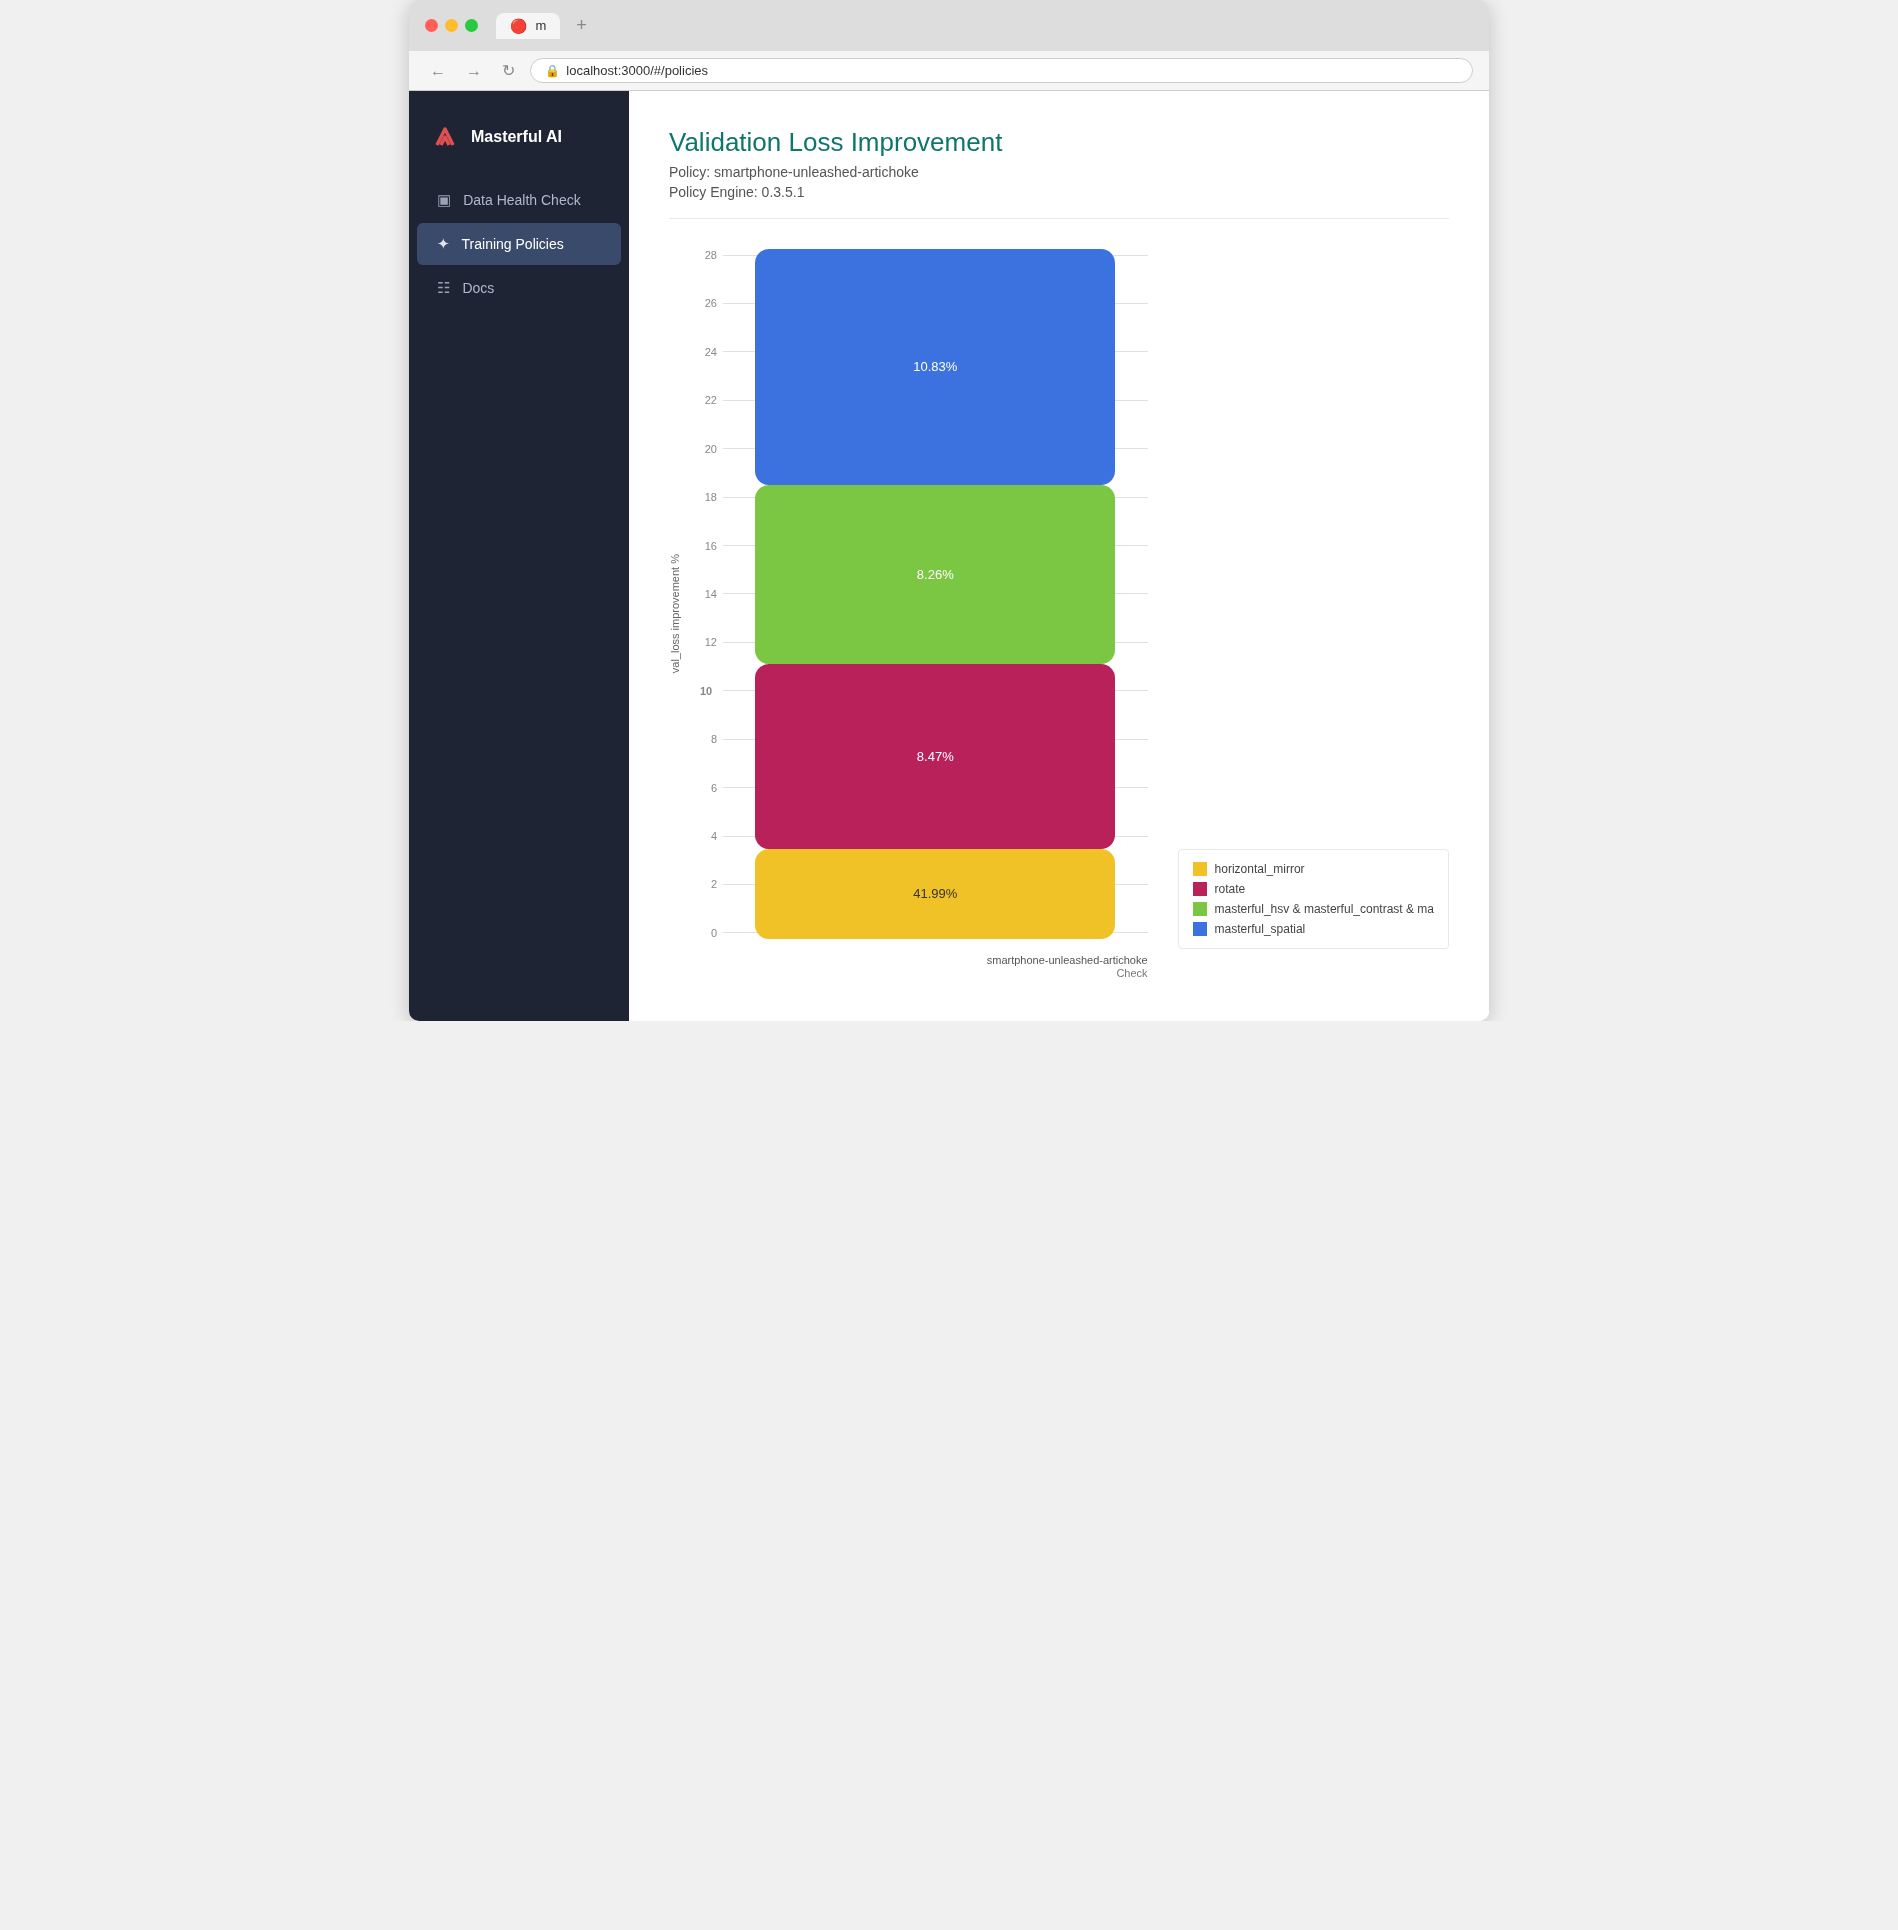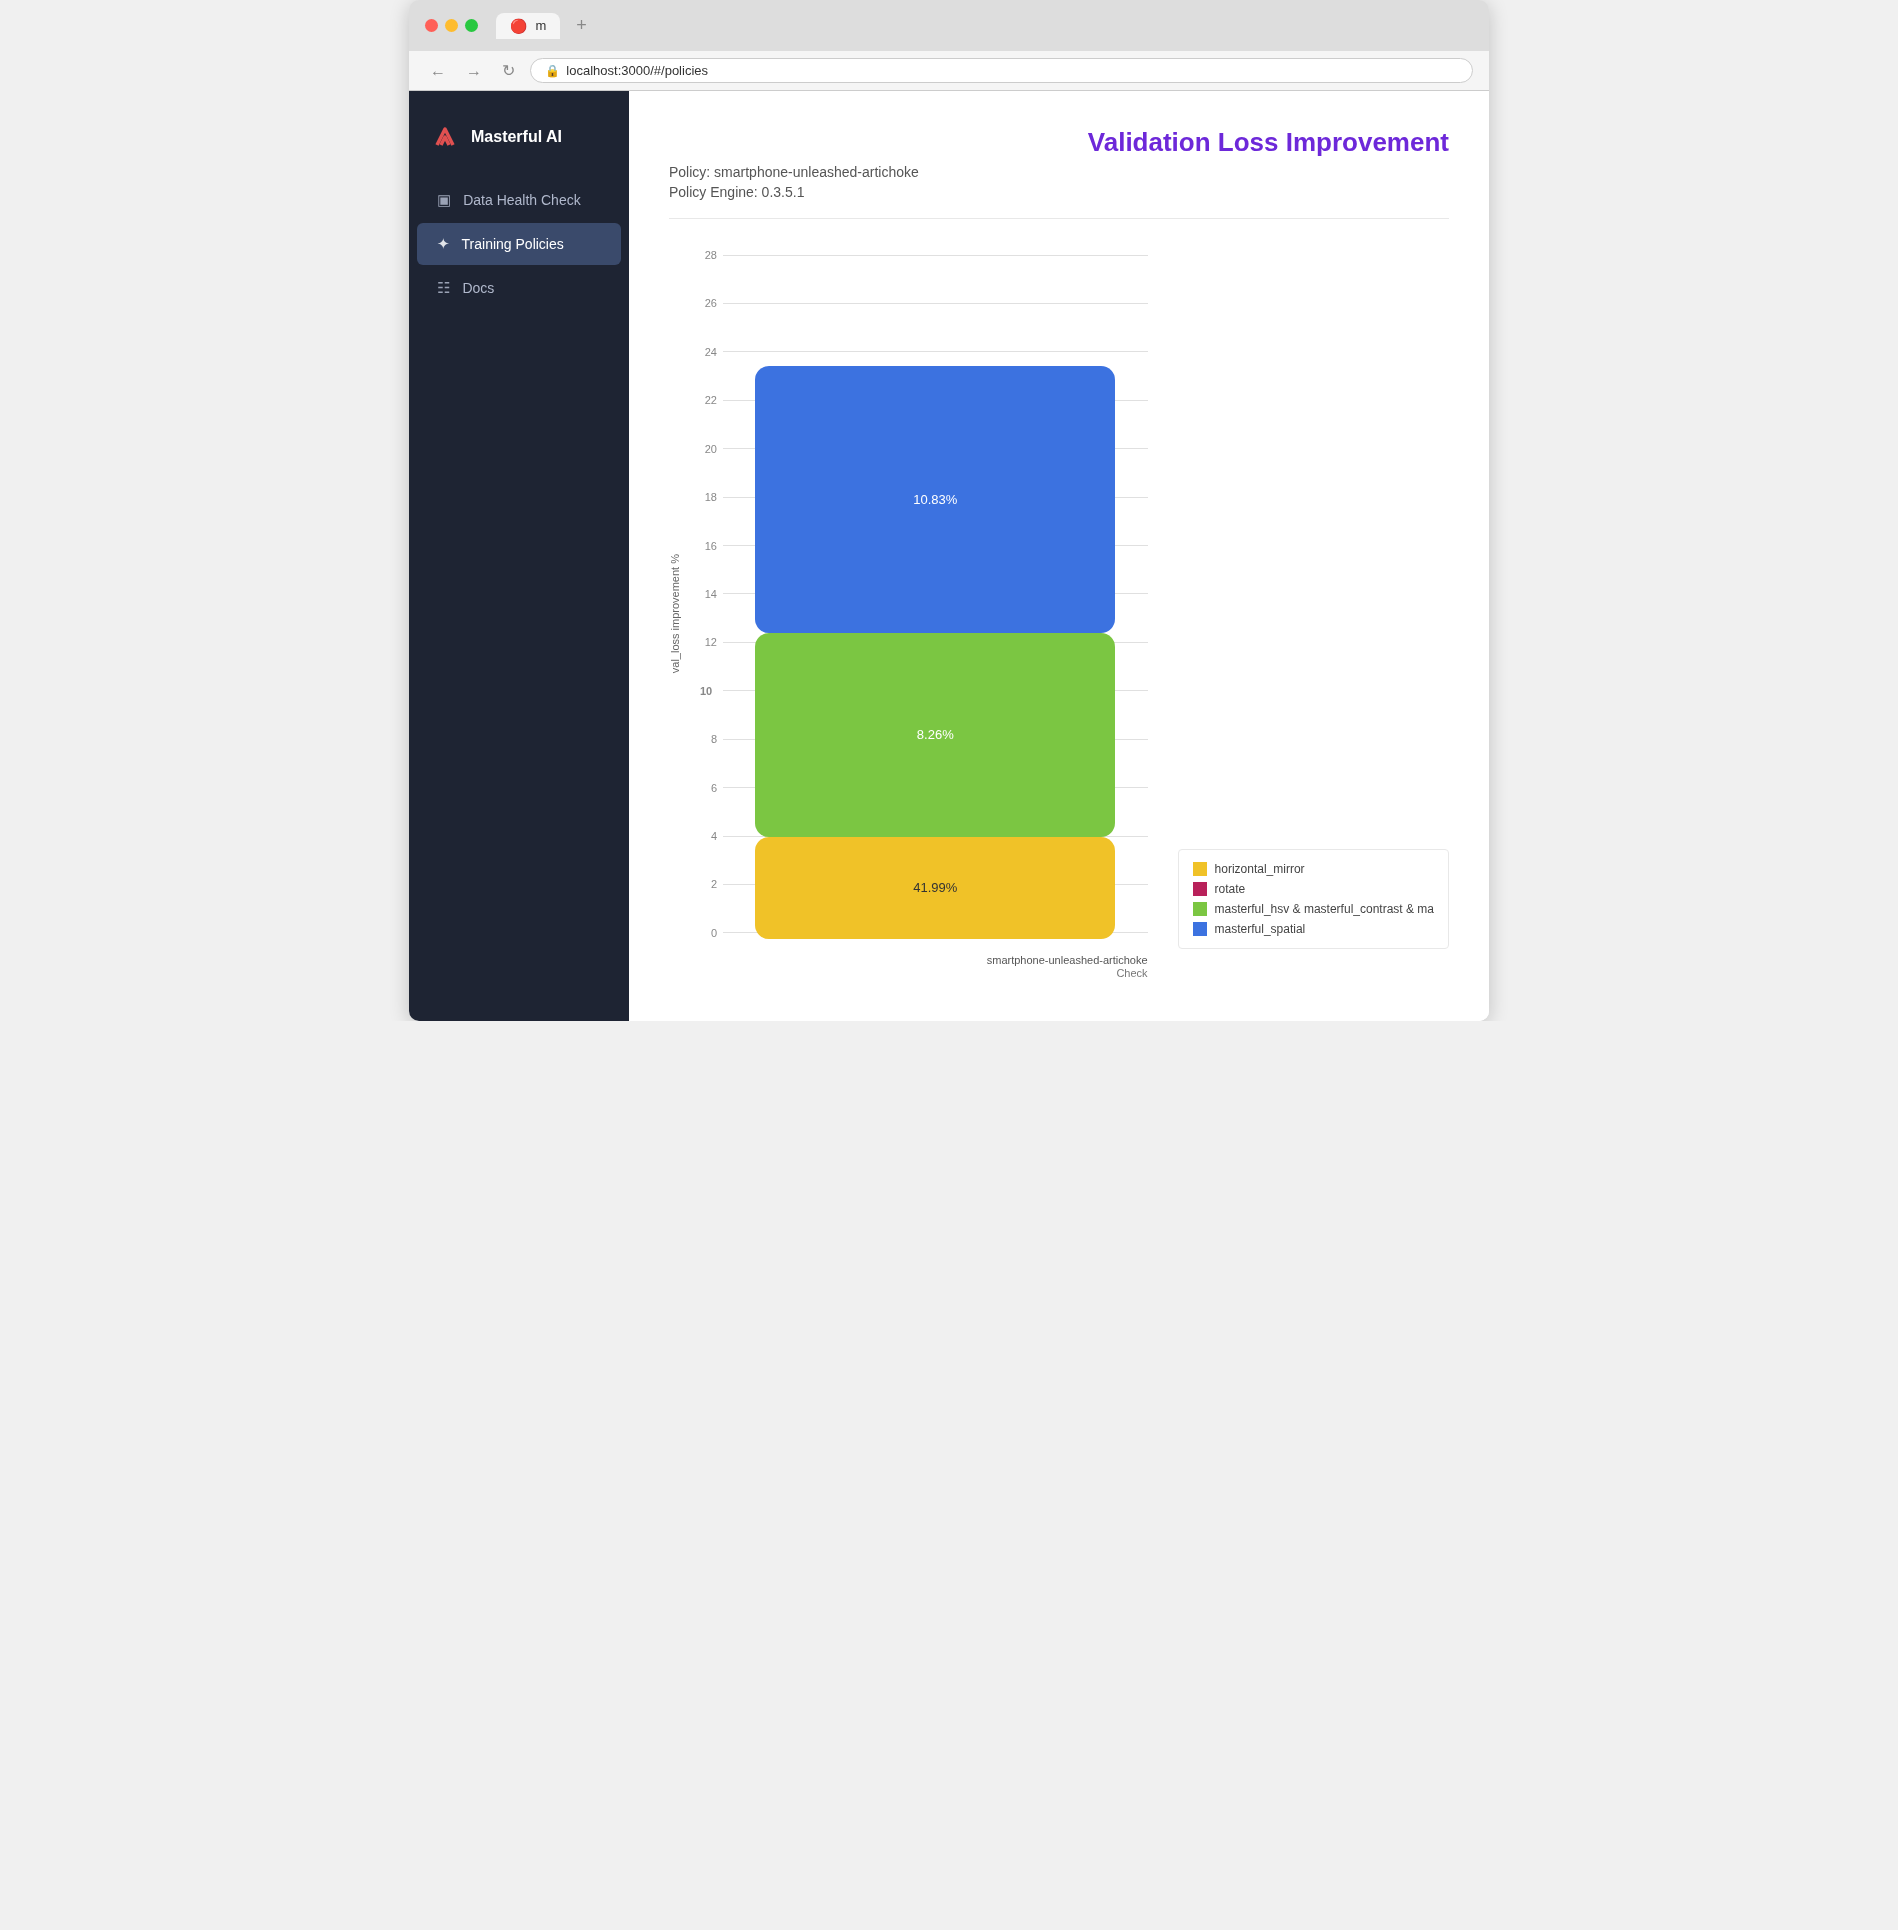--- a/index.html
+++ b/index.html
@@ -135,24 +135,23 @@
 
     .main-content {
       flex: 1;
       padding: 36px 40px;
       overflow-y: auto;
       background: white;
     }
 
     .page-title {
       font-size: 26px;
-      font-weight: 700;
-      color: #6d28d9;
+      font-weight: 400;
+      color: #0f766e;
       margin-bottom: 6px;
-      text-align: right;
     }
 
     .page-meta {
       font-size: 14px;
       color: #555;
       margin-bottom: 4px;
     }
 
     .divider {
       border: none;
@@ -348,20 +347,23 @@
             <div style="width:360px; height:100%; display:flex; flex-direction:column; justify-content:flex-end;">
 
               <div class="bar-segment" style="background:#3c72e0; height: calc(10.83/28 * 100%);">
                 <span>10.83%</span>
               </div>
 
               <div class="bar-segment" style="background:#7bc642; height: calc(8.26/28 * 100%);">
                 <span>8.26%</span>
               </div>
 
+              <div class="bar-segment" style="background:#b8215a; height: calc(8.47/28 * 100%);">
+                <span>8.47%</span>
+              </div>
 
               <div class="bar-segment" style="background:#f0c228; height: calc(4.16/28 * 100%); color:#333;">
                 <span>41.99%</span>
               </div>
             </div>
           </div>
 
           <div style="position:absolute; bottom:0; left:28px; right:0; text-align:right;">
             <span style="display:block; font-size:11px; color:#555;">smartphone-unleashed-artichoke</span>
             <span style="display:block; font-size:11px; color:#777; margin-top:1px;">Check</span>

